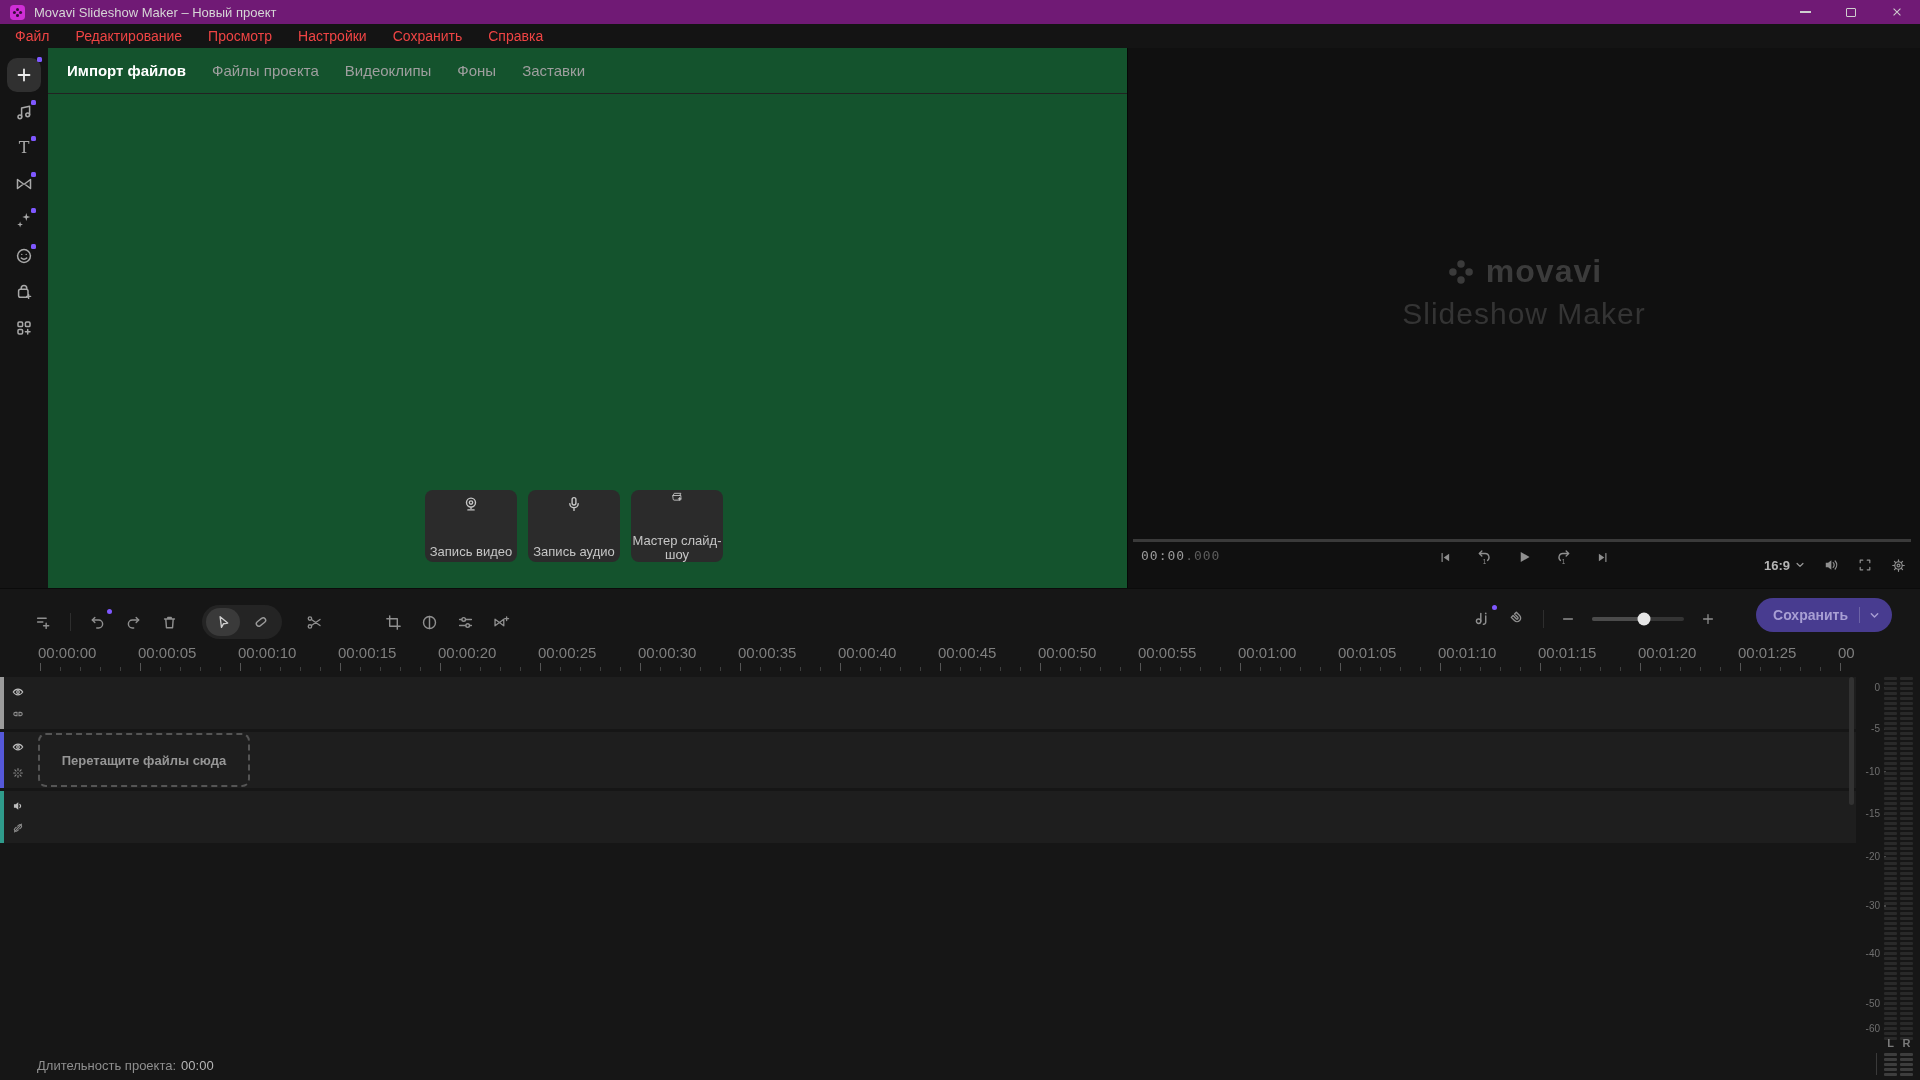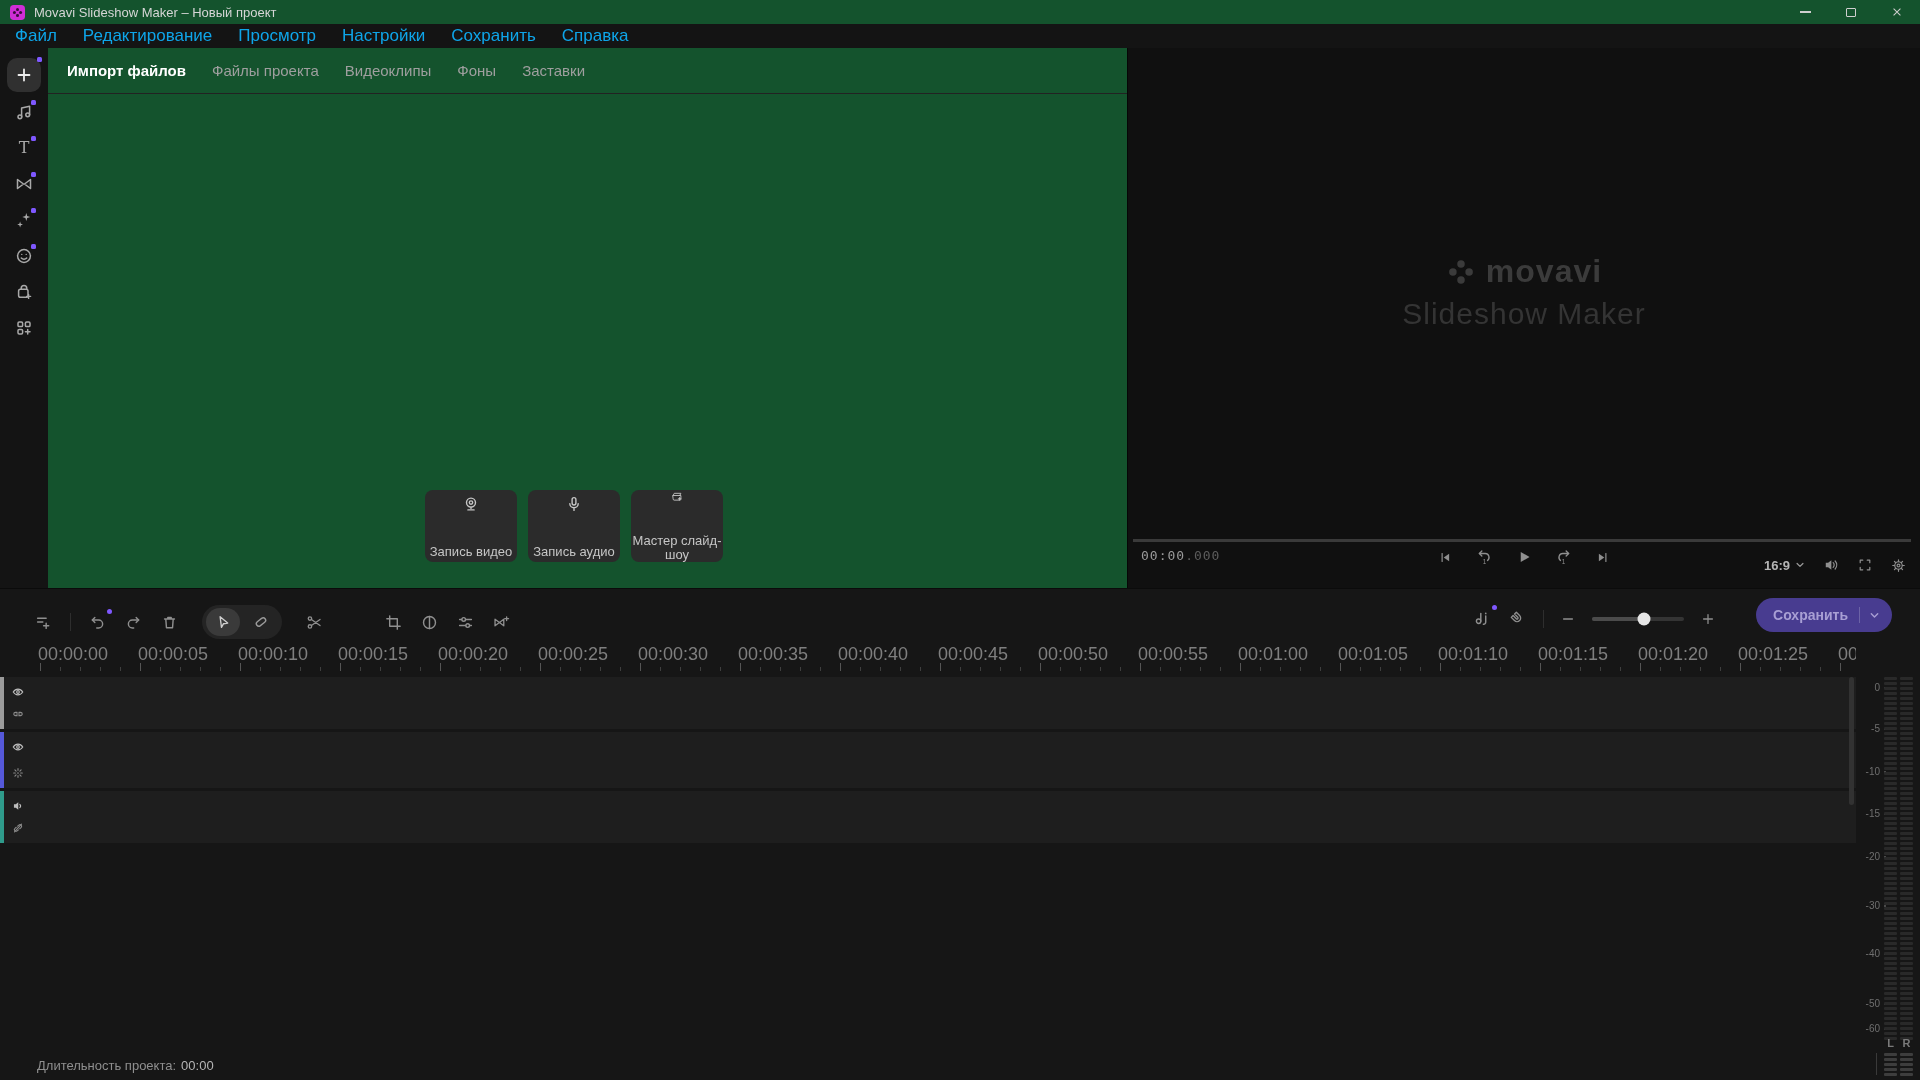--- a/index.html
+++ b/index.html
@@ -1,31 +1,31 @@
 <!DOCTYPE html>
 <html style="--accent: #7c55f2; --accent-muted: #483c90; --badge: #7f58ff; --appicon: #cf2ed6; --track1: #9b9b9b; --track2: #5558d9; --track3: #2f9b8b;"><head>
 <meta charset="utf-8">
 <style>
   * { margin:0; padding:0; box-sizing:border-box; }
   html,body { width:1920px; height:1080px; }
   body { background:#141414; font-family:"Liberation Sans",sans-serif; color:#cfcfcf; overflow:hidden; position:relative; }
   svg { display:block; }
 
   
-  .titlebar { position:absolute; top:0; left:0; right:0; height:24px; background:#14532d; display:flex; align-items:center; padding-left:10px; }
+  .titlebar { position:absolute; top:0; left:0; right:0; height:24px; background:#701a75; display:flex; align-items:center; padding-left:10px; }
   .app-icon { margin-right:9px; }
   .window-title { font-size:13px; color:#d6d6d6; }
   .win-controls { margin-left:auto; display:flex; height:100%; }
   .win-btn { width:46px; height:100%; display:flex; align-items:center; justify-content:center; color:#cfcfcf; }
   .min-glyph { width:11px; height:1.4px; background:currentColor; }
   .max-glyph { width:10px; height:9px; border:1.2px solid currentColor; border-radius:1px; }
 
   
   .menubar { position:absolute; top:24px; left:0; right:0; height:24px; display:flex; align-items:center; padding-left:2px; }
-  .menu-item { padding:0 13px; font-size:17px; color:#0ea5e9; line-height:24px; }
+  .menu-item { padding:0 13px; font-size:14px; color:#ef4444; line-height:24px; }
 
   
   .main { position:absolute; top:48px; left:0; width:1920px; height:540px; }
 
   .sidebar { position:absolute; left:0; top:0; width:48px; height:100%; display:flex; flex-direction:column; align-items:center; padding-top:10px; }
   .side-item { position:relative; width:34px; height:36px; display:flex; align-items:center; justify-content:center; color:#a9a9a9; }
   .side-item.active { background:#303030; border-radius:10px; height:34px; margin-bottom:2px; color:#ededed; }
   .badge { position:absolute; width:5px; height:5px; background:var(--badge,#7f58ff); border-radius:1.5px; top:6px; right:5px; }
   .side-item.active .badge { top:-1px; right:-1px; }
 
@@ -72,21 +72,21 @@
   .zoom-slider { position:relative; width:92px; height:4px; background:#343434; border-radius:2px; margin-top:7px; }
   .zoom-fill { position:absolute; left:0; top:0; bottom:0; width:57%; background:#4b4b4b; border-radius:2px; }
   .zoom-thumb { position:absolute; left:57%; top:50%; transform:translate(-50%,-50%); width:13px; height:13px; background:#e6e6e6; border-radius:50%; }
   .save-button { display:flex; align-items:center; height:34px; border-radius:17px; background:var(--accent-muted,#483c90); padding:0 12px 0 17px; margin-left:24px; }
   .save-label { font-size:14px; font-weight:700; color:#a89fd4; }
   .save-divider { width:1px; height:16px; background:rgba(255,255,255,.2); margin:0 9px 0 11px; }
   .save-chevron { color:#a89fd4; }
 
   .tl-ruler { position:absolute; top:54px; left:0; width:1856px; height:32px; overflow:hidden; }
   .ruler-item { position:absolute; top:0; width:0; }
-  .ruler-label { position:absolute; left:-2px; top:1px; font-size:18px; color:#7f7f7f; white-space:nowrap; }
+  .ruler-label { position:absolute; left:-2px; top:1px; font-size:15px; color:#7f7f7f; white-space:nowrap; }
   .tick-major { position:absolute; left:0; top:20px; width:1px; height:8px; background:#565656; }
   .tick-minor { position:absolute; top:24px; width:1px; height:4px; background:#3f3f3f; }
 
   .tracks { position:absolute; top:88px; left:0; width:1856px; }
   .track-row { position:relative; background:#1e1e1e; }
   .t1 { height:52px; margin-bottom:3px; }
   .t2 { height:56px; margin-bottom:3px; }
   .t3 { height:52px; }
   .track-strip { position:absolute; left:0; top:0; bottom:0; width:4px; }
   .strip1 { background:var(--track1,#9b9b9b); }
@@ -615,20 +615,23 @@
       <span class="track-strip strip2"></span>
       <div class="track-icons">
         <svg class="tk-ic1" width="14" height="14" viewBox="0 0 20 20" fill="none" stroke="currentColor" stroke-width="1.6" stroke-linecap="round">
             <path d="M3.2 10s2.6-4.1 6.8-4.1S16.8 10 16.8 10s-2.6 4.1-6.8 4.1S3.2 10 3.2 10z"></path>
             <circle cx="10" cy="10" r="1.9"></circle>
           </svg>
         <svg class="tk-ic2" width="14" height="14" viewBox="0 0 20 20" fill="none" stroke="currentColor" stroke-width="1.6" stroke-linecap="round">
             <circle cx="10" cy="10" r="1.2" fill="currentColor" stroke="none"></circle>
             <path d="M10 3.8v2.4M10 13.8v2.4M3.8 10h2.4M13.8 10h2.4M5.6 5.6l1.7 1.7M12.7 12.7l1.7 1.7M14.4 5.6l-1.7 1.7M7.3 12.7l-1.7 1.7"></path>
           </svg>
+      </div>
+      <div class="track-dropzone">
+        <span>Перетащите файлы сюда</span>
       </div>
     </div>
     <div class="track-row t3">
       <span class="track-strip strip3"></span>
       <div class="track-icons">
         <svg class="tk-ic1" width="14" height="14" viewBox="0 0 20 20" fill="none" stroke="currentColor" stroke-width="1.6" stroke-linecap="round">
             <path fill="currentColor" stroke="none" d="M4.2 7.6v4.8h2.6l3.6 3V4.6l-3.6 3z"></path>
             <path d="M12.6 7.6a3.4 3.4 0 0 1 0 4.8"></path>
           </svg>
         <svg class="tk-ic2" width="14" height="14" viewBox="0 0 20 20" fill="none" stroke="currentColor" stroke-width="1.6" stroke-linecap="round">

